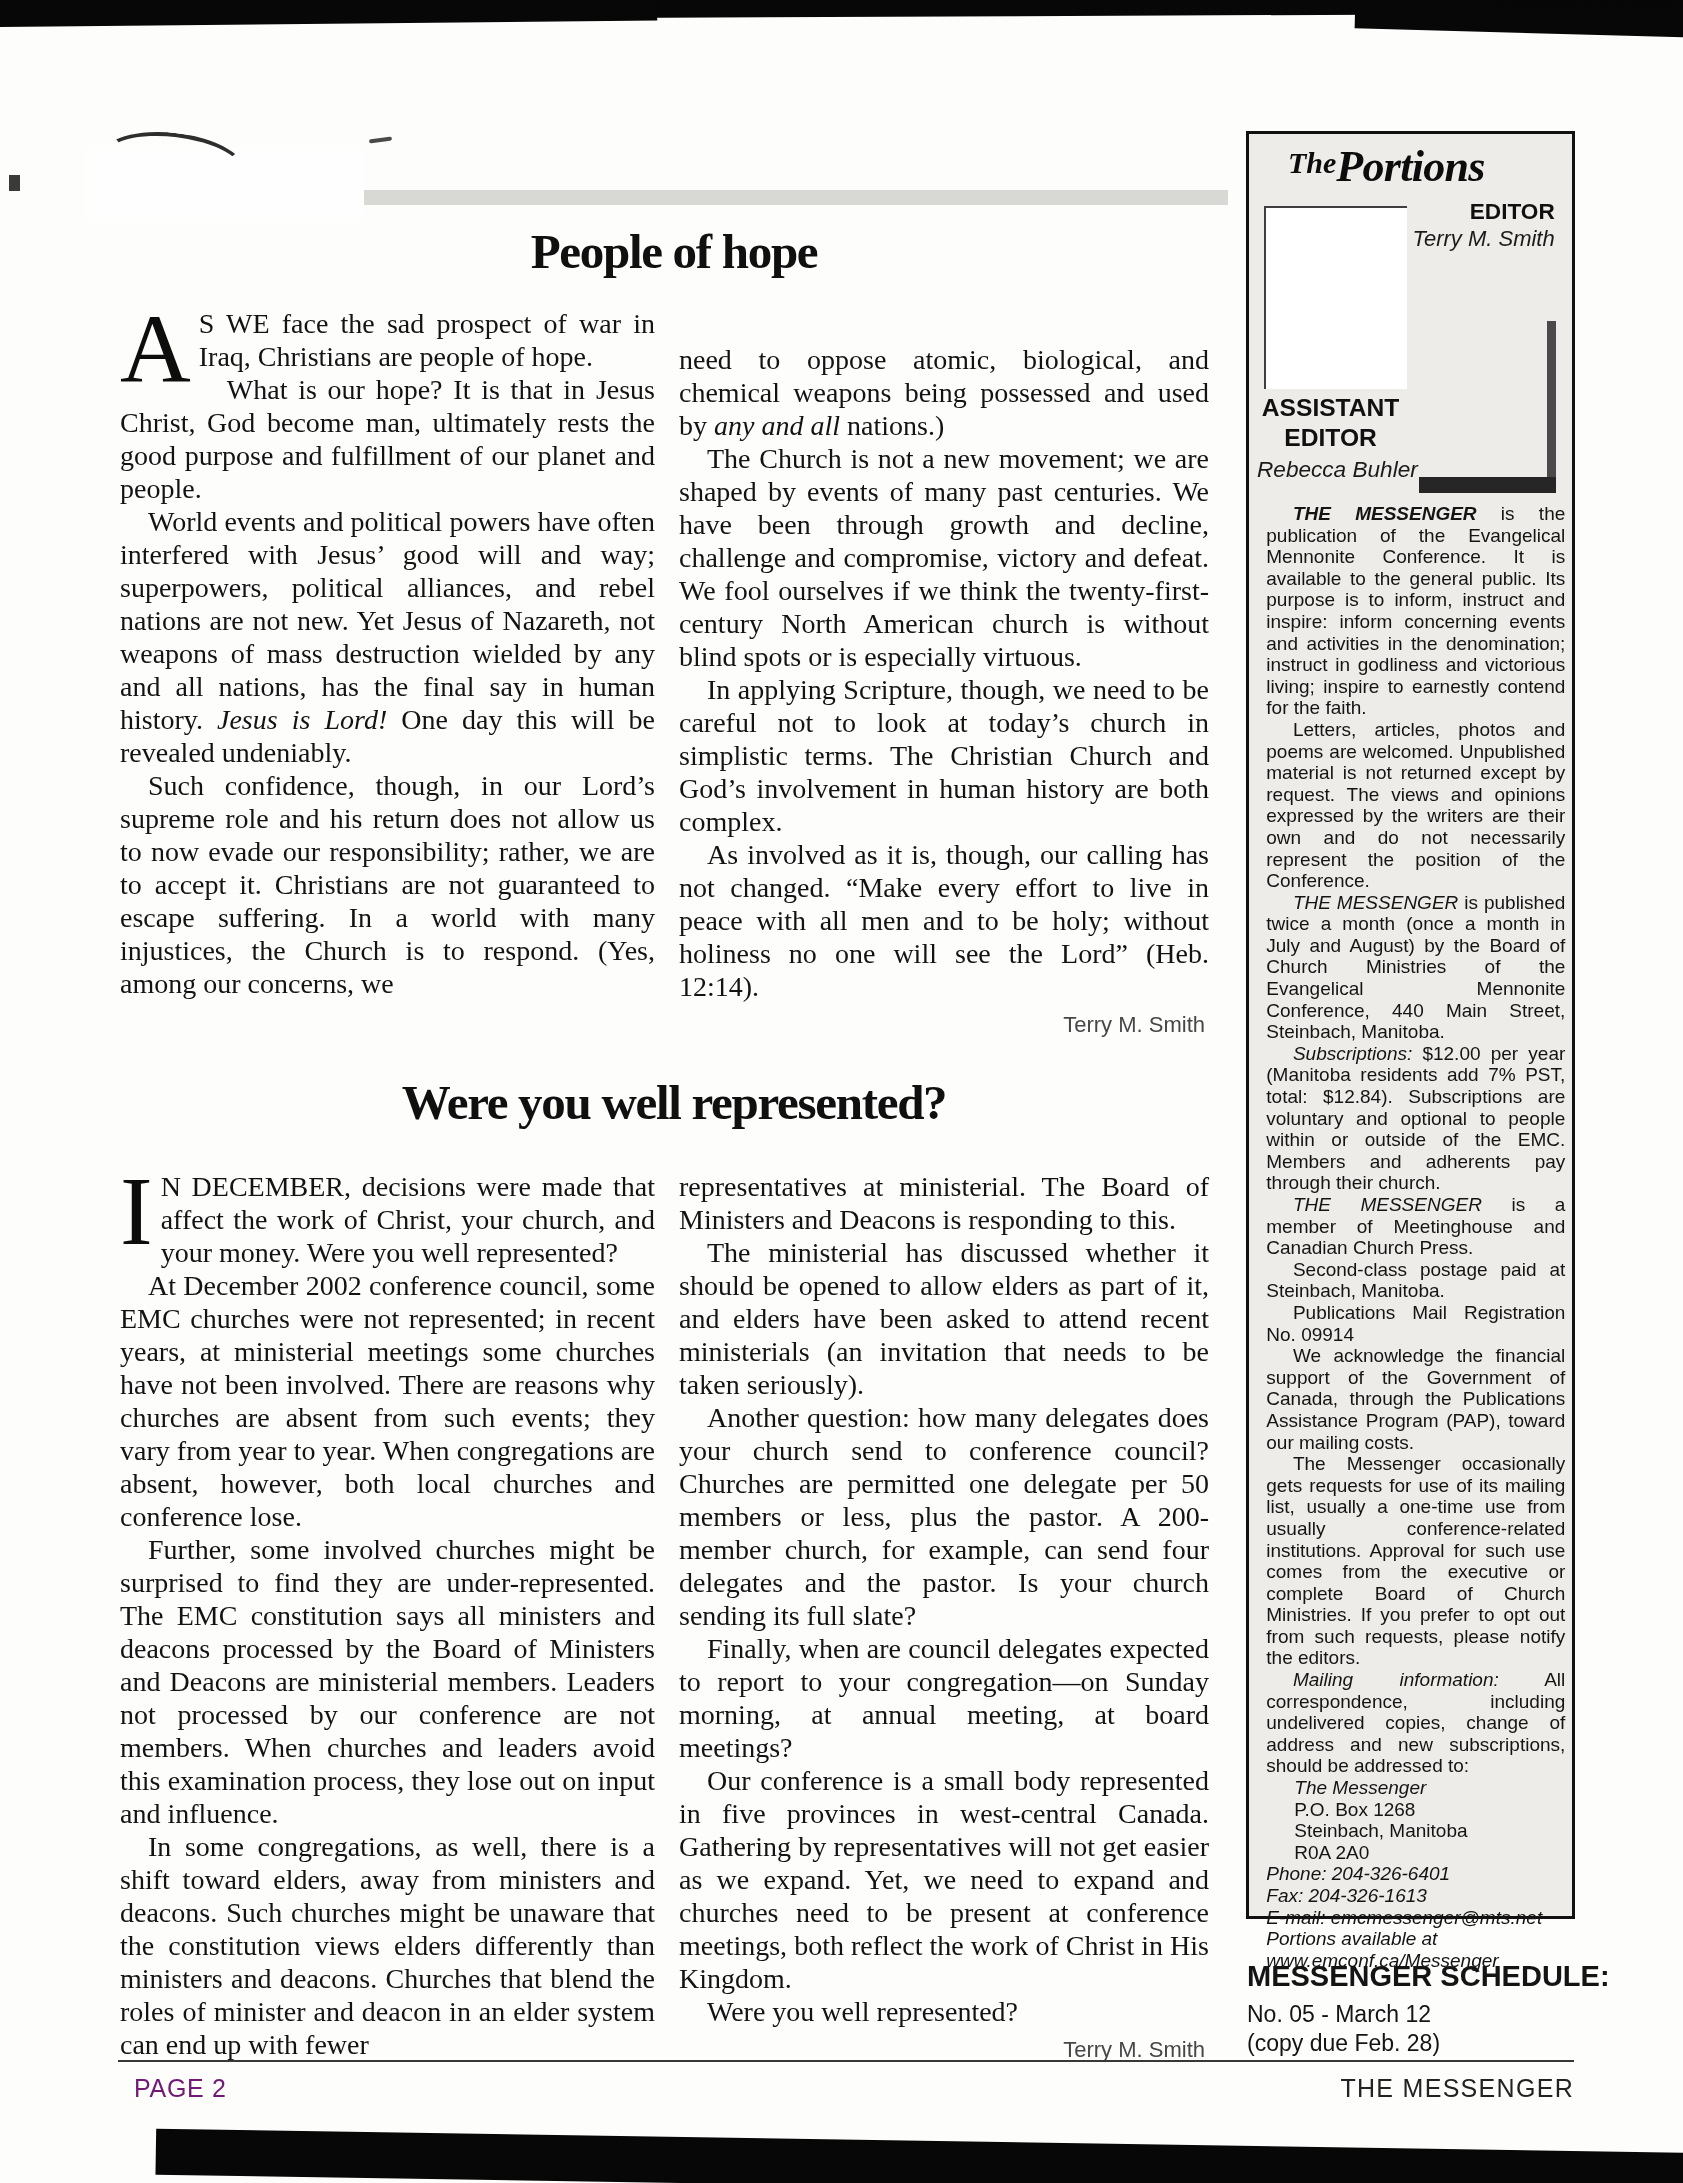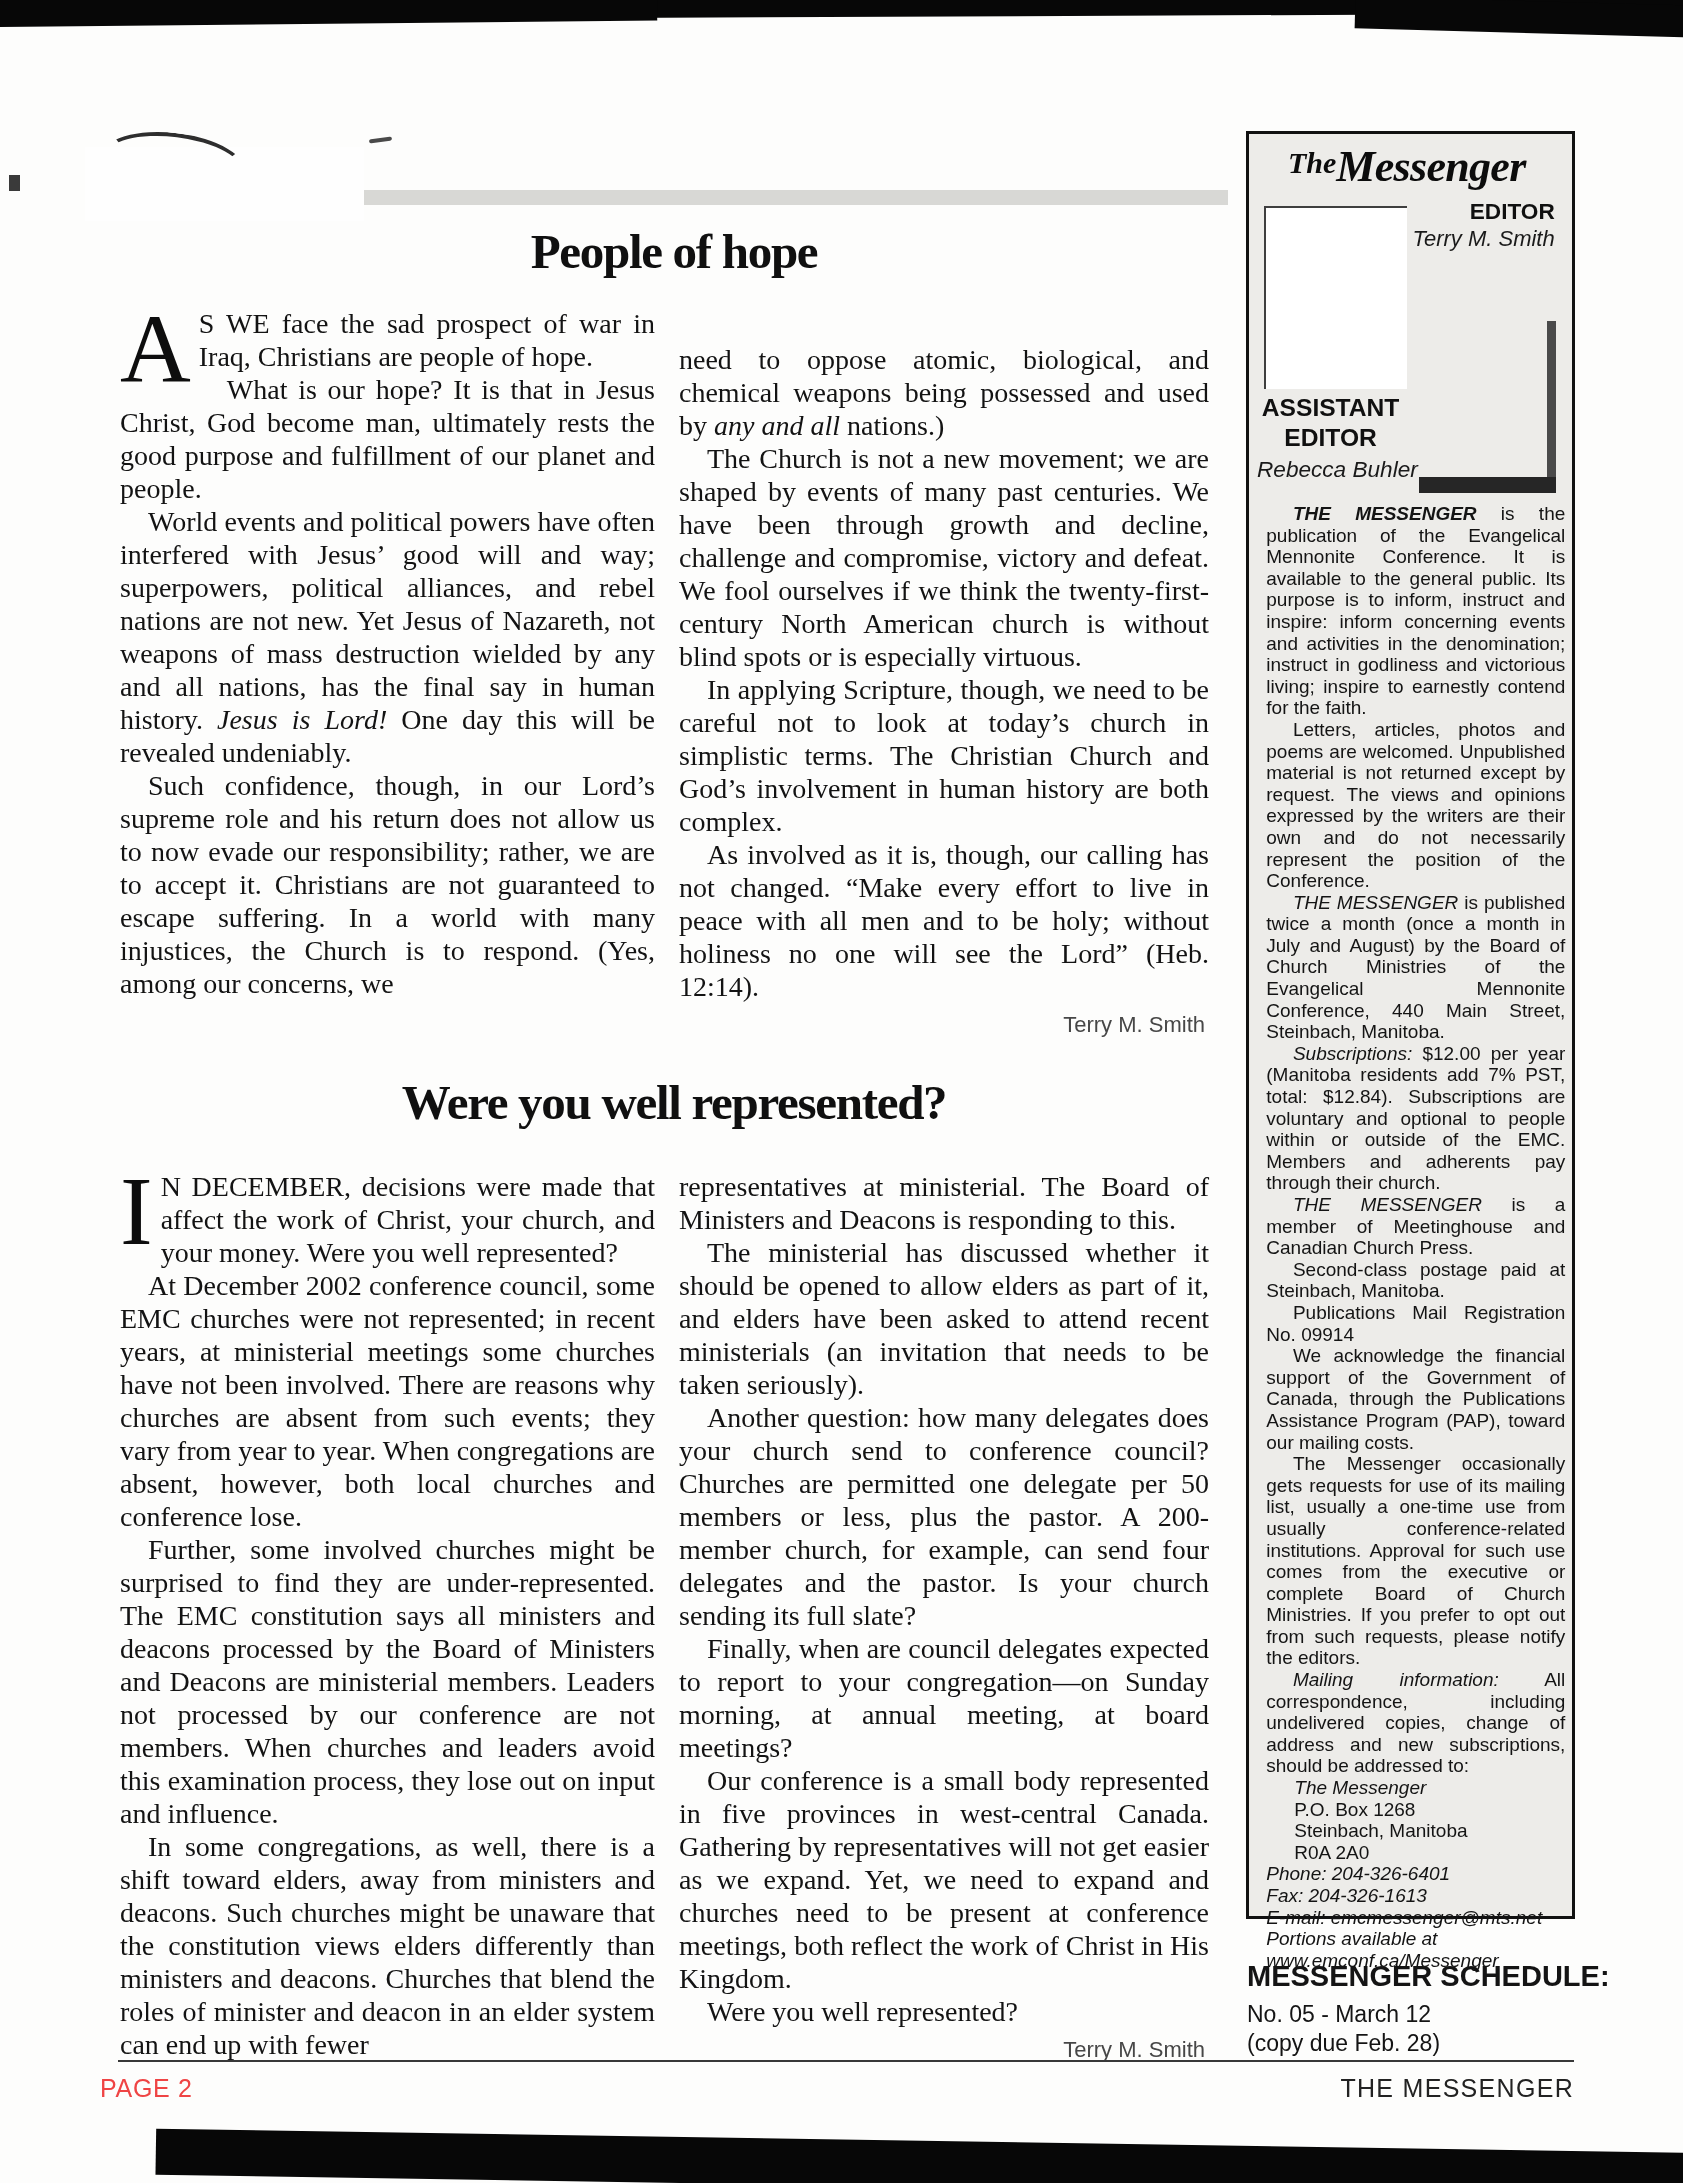--- a/index.html
+++ b/index.html
@@ -83,21 +83,21 @@
   .lead-bi { font-weight:bold; font-style:italic; }
   .lead-i  { font-style:italic; }
   .addr { text-indent:0; margin-left:28px; text-align:left; }
   .contact { text-indent:0; text-align:left; font-style:italic; }
 
   
   .schedule { position:absolute; left:1247px; top:1960px; font-family:"Liberation Sans", sans-serif; color:#141414; }
   .schedule-title { font-weight:bold; font-size:29px; margin-bottom:6.6px; }
   .schedule-line  { font-size:23px; line-height:29px; }
   .footer-rule { position:absolute; left:118px; top:2060px; width:1456px; height:2px; background:#383838; }
-  .footer-page { position:absolute; left:100px; top:2074px; font:25px "Liberation Sans", sans-serif; letter-spacing:0.7px; color:#ef4444; }
+  .footer-page { position:absolute; left:134px; top:2074px; font:25px "Liberation Sans", sans-serif; letter-spacing:0.7px; color:#701a75; }
   .footer-pub  { position:absolute; left:1242px; top:2074px; width:332px; text-align:right; font:25px "Liberation Sans", sans-serif; letter-spacing:1.3px; color:#222; }
 </style>
 </head>
 <body>
 
 <div class="page">
 
   <div class="topbar-a"></div>
   <div class="topbar-b"></div>
   <div class="topbar-c"></div>
@@ -137,21 +137,21 @@
     <p class="noindent">representatives at ministerial. The Board of Ministers and Deacons is responding to this.</p>
     <p>The ministerial has discussed whether it should be opened to allow elders as part of it, and elders have been asked to attend recent ministerials (an invitation that needs to be taken seriously).</p>
     <p>Another question: how many delegates does your church send to conference council? Churches are permitted one delegate per 50 members or less, plus the pastor. A 200-member church, for example, can send four delegates and the pastor. Is your church sending its full slate?</p>
     <p>Finally, when are council delegates expected to report to your congregation—on Sunday morning, at annual meeting, at board meetings?</p>
     <p>Our conference is a small body represented in five provinces in west-central Canada. Gathering by representatives will not get easier as we expand. Yet, we need to expand and churches need to be present at conference meetings, both reflect the work of Christ in His Kingdom.</p>
     <p>Were you well represented?</p>
     <p class="byline">Terry M. Smith</p>
   </div>
 
   <div class="sidebar">
-    <div class="logo"><span class="the">The</span><span class="name">Messenger</span></div>
+    <div class="logo"><span class="the">The</span><span class="name">Portions</span></div>
 
     <div class="editorblock">
       <div class="editor-label">EDITOR</div>
       <div class="editor-name">Terry M. Smith</div>
     </div>
 
     <div class="photo1"></div>
     <div class="photo2strip"></div>
     <div class="photo2bottom"></div>
 

